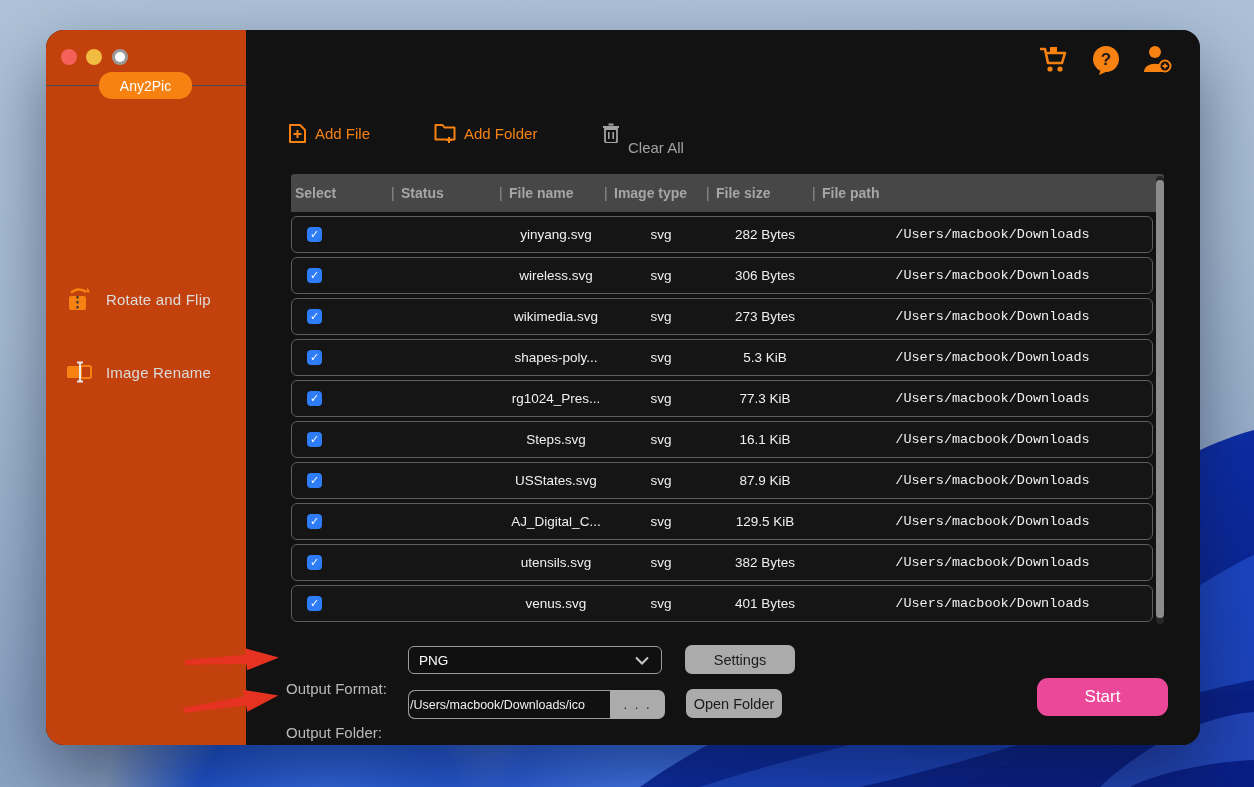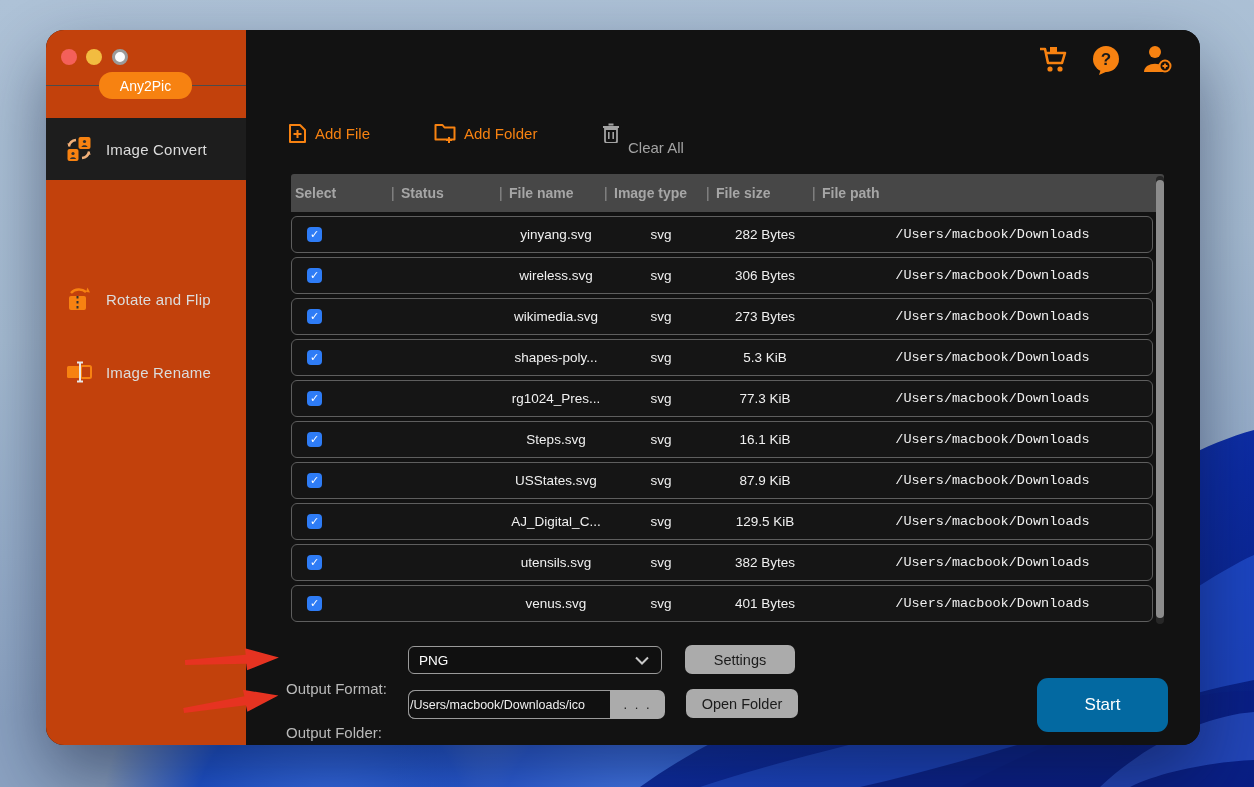--- a/index.html
+++ b/index.html
@@ -63,21 +63,21 @@
   .dropdown { position:absolute; left:162px; top:616px; width:254px; height:28px; background:#101010;
               border:1px solid #9A9A9A; border-radius:6px; display:flex; align-items:center; color:#fff; font-size:13.5px; }
   .dropdown .val { padding-left:10px; flex:1; }
   .gray-btn { position:absolute; height:29px; background:#ABABAB; color:#1B1B1B; border:none; border-radius:7px;
               font-size:14.5px; font-family:"Liberation Sans",sans-serif; display:flex; align-items:center; justify-content:center; }
   .folder-group { position:absolute; left:162px; top:660px; width:257px; height:29px; background:#ABABAB;
                   border-radius:7px; display:flex; overflow:hidden; }
   .folder-input { width:202px; height:100%; background:#101010; border:1px solid #9A9A9A; border-right:none;
                   border-radius:7px 0 0 7px; color:#EFEFEF; font-size:12.5px; display:flex; align-items:center; padding-left:1px; white-space:nowrap; }
   .browse-btn { flex:1; display:flex; align-items:center; justify-content:center; color:#222; font-size:13px; letter-spacing:2px; }
-  .start-btn { position:absolute; left:791px; top:648px; width:131px; height:54px; background:#0369a1; border:none;
+  .start-btn { position:absolute; left:791px; top:648px; width:131px; height:38px; background:#ec4899; border:none;
                border-radius:11px; color:#fff; font-size:17px; font-family:"Liberation Sans",sans-serif;
                display:flex; align-items:center; justify-content:center; }
 
   .anno-arrow { position:absolute; z-index:5; }
 </style>
 </head>
 <body>
 
 <div class="wallpaper">
   <svg width="1254" height="787" viewBox="0 0 1254 787">
@@ -109,35 +109,20 @@
 
 <div class="window">
 
   <div class="sidebar">
     <div class="traffic t-red"></div>
     <div class="traffic t-yellow"></div>
     <div class="traffic t-gray"></div>
     <div class="sidebar-divider"></div>
     <div class="app-badge">Any2Pic</div>
 
-    <div class="nav-item active" style="top:88px;">
-      <svg class="nav-icon" viewBox="0 0 26 26">
-        <rect x="12.5" y="1" width="12" height="12" rx="2" fill="#F78211"></rect>
-        <circle cx="18.5" cy="5.5" r="1.6" fill="#303030"></circle>
-          <path d="M15.5 11 C15.8 8.8 21.2 8.8 21.5 11 Z" fill="#303030"></path>
-        <rect x="1.5" y="13" width="11" height="12" rx="2" fill="#F78211"></rect>
-        <circle cx="7" cy="17.5" r="1.6" fill="#303030"></circle>
-          <path d="M4 23 C4.3 20.8 9.7 20.8 10 23 Z" fill="#303030"></path>
-        <path d="M10 4 C6 4.5 3.5 7 3 10.5" stroke="#F2B079" stroke-width="2.4" fill="none"></path>
-        <path d="M3 10.5 l-1.8 -3 l3.8 -.2 Z" fill="#F2B079"></path>
-        <path d="M16 22 C20 21.5 22.5 19 23 15.5" stroke="#F2B079" stroke-width="2.4" fill="none"></path>
-        <path d="M23 15.5 l1.8 3 l-3.8 .2 Z" fill="#F2B079"></path>
-      </svg>
-      <span class="nav-label">Image Convert</span>
-    </div>
 
 
     <div class="nav-item" style="top:238px;">
       <svg class="nav-icon" viewBox="0 0 26 26">
         <rect x="3" y="10" width="17" height="14" rx="2" fill="#F78211"></rect>
         <line x1="11.5" y1="10" x2="11.5" y2="24" stroke="#303030" stroke-width="2" stroke-dasharray="2.5 2.5"></line>
         <path d="M5 7 C9 2.5 16 2.5 20 6" stroke="#F78211" stroke-width="2.4" fill="none"></path>
         <path d="M20 6 l1.5 -4.5 l2.5 5 Z" fill="#F78211"></path>
       </svg>
       <span class="nav-label">Rotate and Flip</span>
@@ -331,21 +316,21 @@
         <path d="M1 1.5 L7 7.5 L13 1.5" fill="none" stroke="#C9C9C9" stroke-width="2"></path>
       </svg>
     </div>
     <button class="gray-btn" style="left:439px; top:615px; width:110px;">Settings</button>
 
     <span class="out-label" style="top:694px;">Output Folder:</span>
     <div class="folder-group">
       <div class="folder-input">/Users/macbook/Downloads/ico</div>
       <div class="browse-btn">. . .</div>
     </div>
-    <button class="gray-btn" style="left:440px; top:659px; width:112px;">Open Folder</button>
+    <button class="gray-btn" style="left:440px; top:659px; width:96px;">Open Folder</button>
 
     <button class="start-btn">Start</button>
   </div>
 
   <svg class="anno-arrow" style="left:137px; top:616px; transform:rotate(-3deg);" width="98" height="28" viewBox="0 0 98 28">
     <path d="M2 11.5 L63 9.5 L62.5 3 L96 14 L63.5 25 L63 18.5 L2 16.5 Z" fill="#E63321"></path>
   </svg>
   <svg class="anno-arrow" style="left:135px; top:658px; transform:rotate(-9deg);" width="100" height="30" viewBox="0 0 98 28">
     <path d="M2 11.5 L63 9.5 L62.5 3 L96 14 L63.5 25 L63 18.5 L2 16.5 Z" fill="#E63321"></path>
   </svg>

